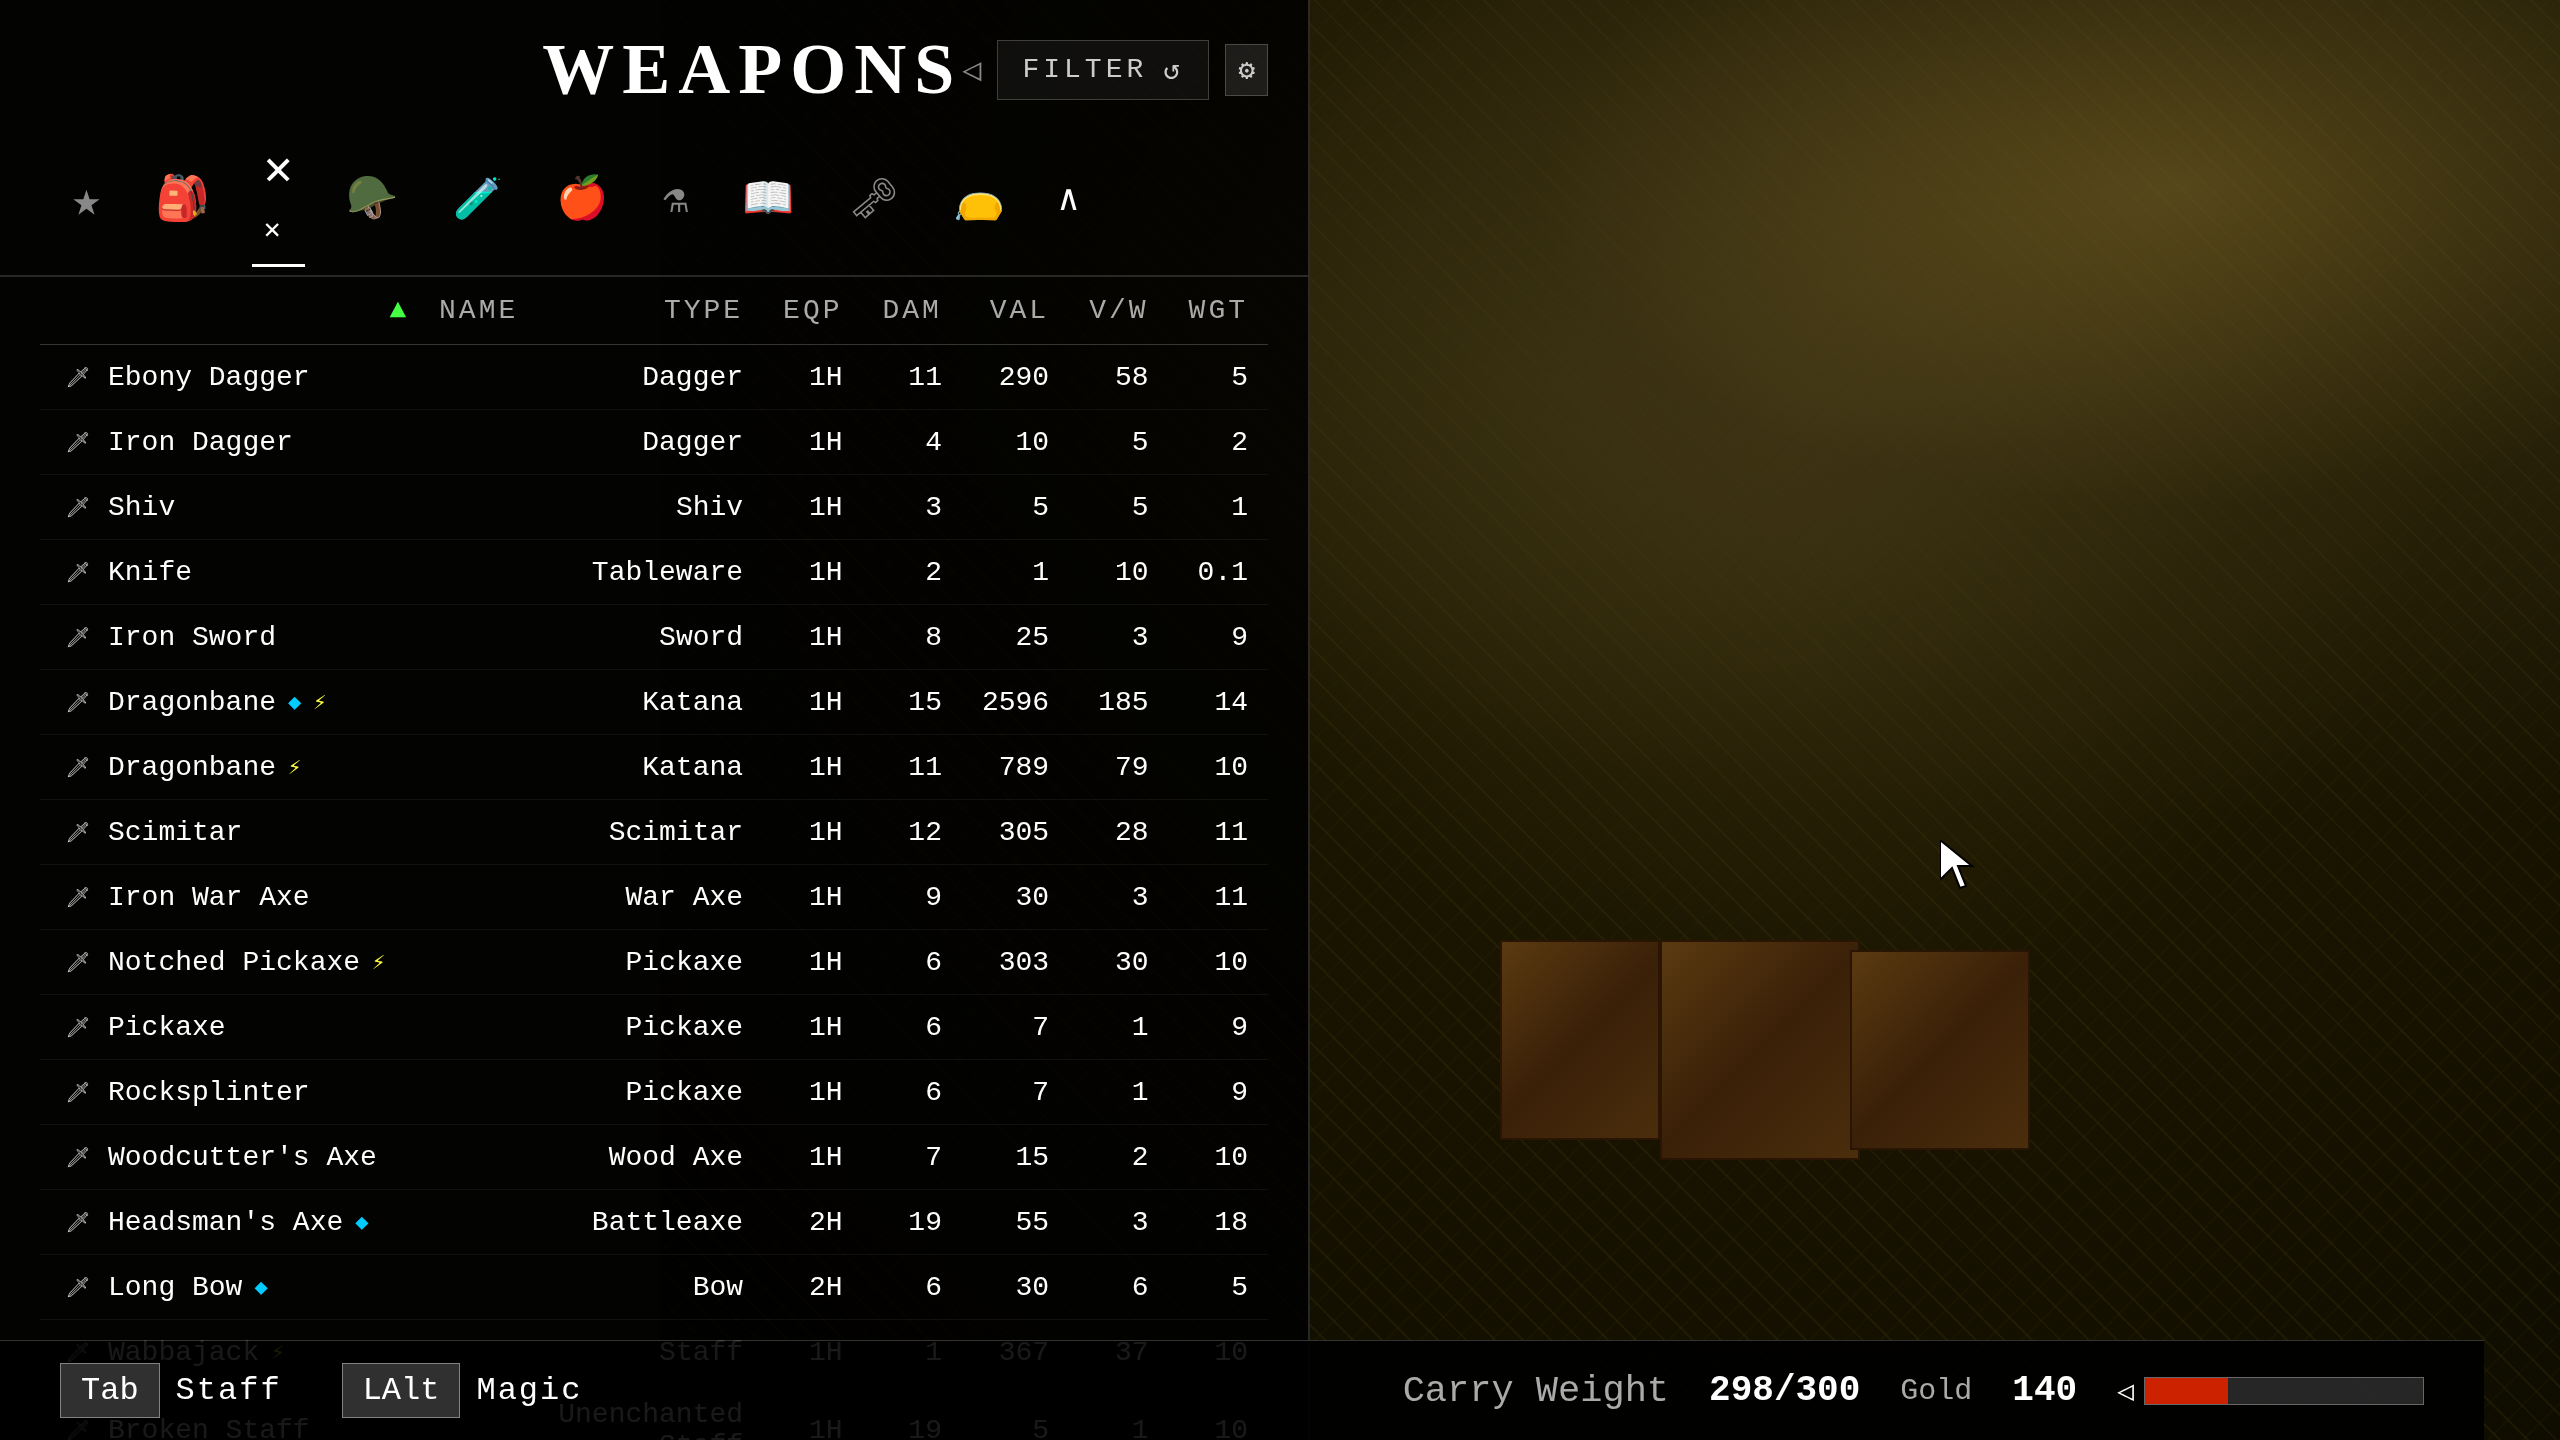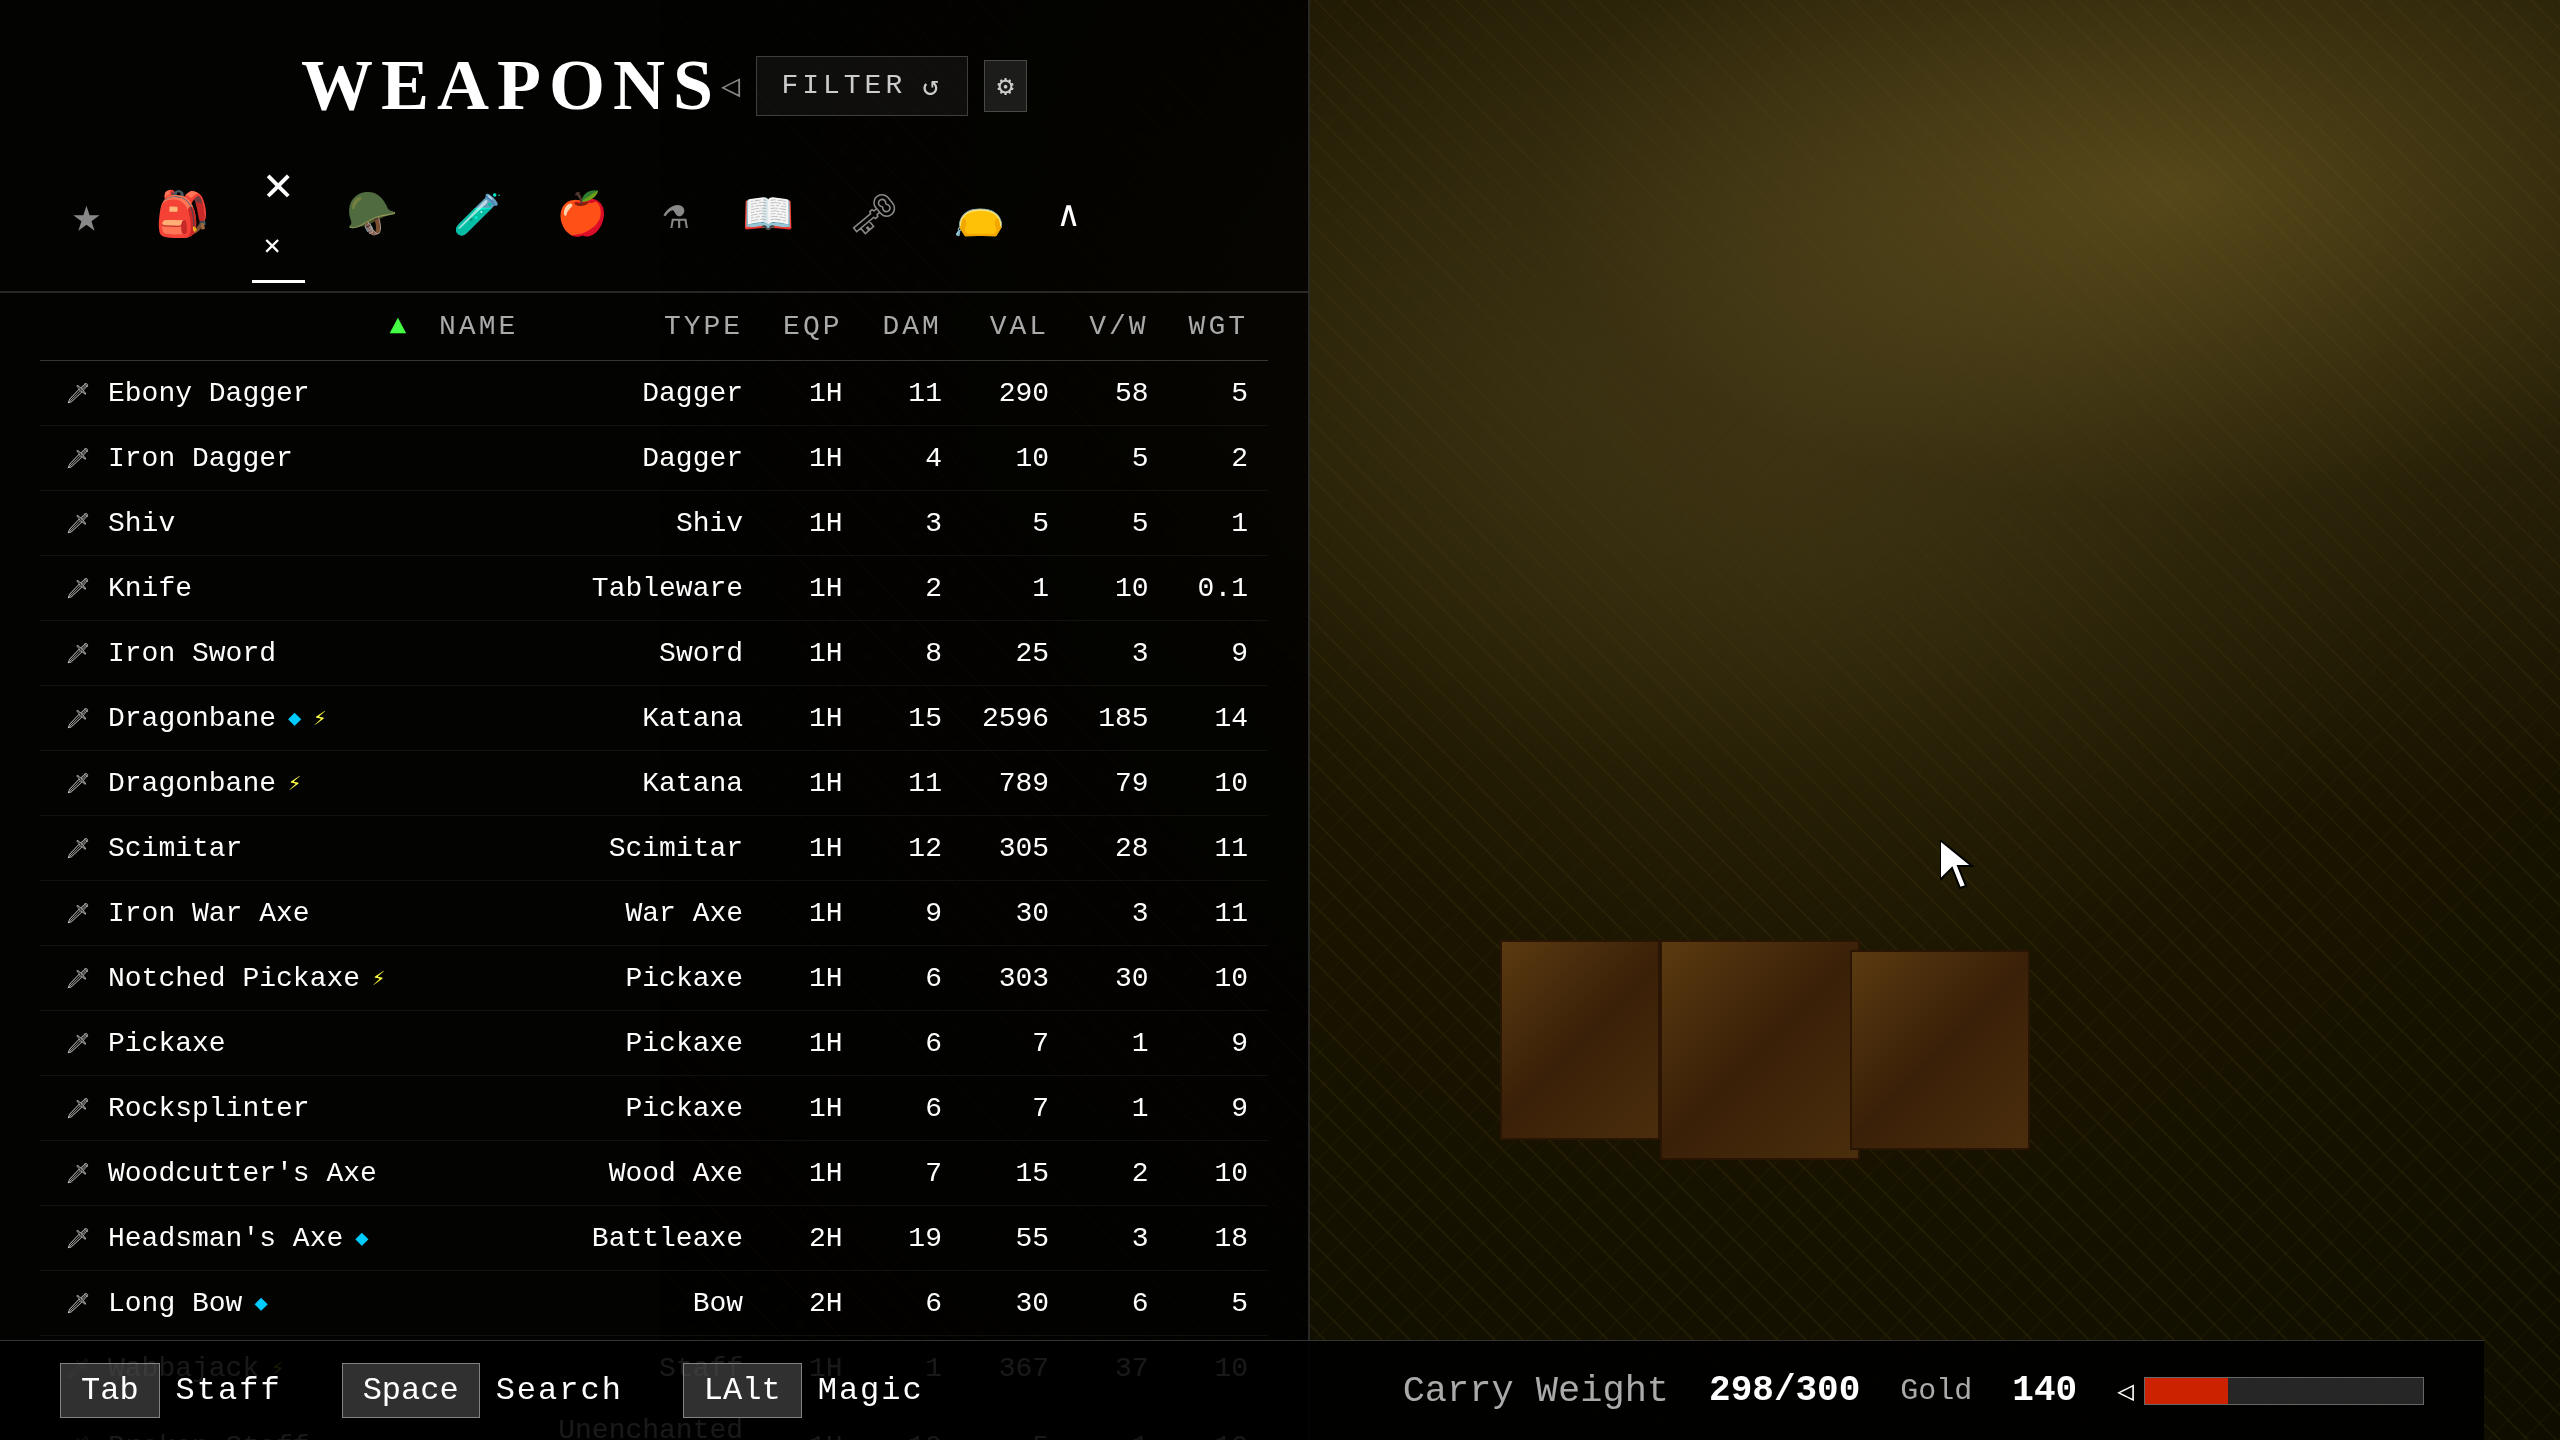--- a/index.html
+++ b/index.html
@@ -69,24 +69,24 @@
       top: 0;
       left: 0;
       width: 1310px;
       height: 1440px;
       background: rgba(0, 0, 0, 0.85);
       border-right: 2px solid rgba(255,255,255,0.15);
     }
 
     
     .panel-header {
-      padding: 44px 40px 10px 60px;
-      display: flex;
-      align-items: center;
-      justify-content: center;
+      padding: 28px 40px 10px 60px;
+      display: flex;
+      align-items: center;
+      justify-content: flex-end;
     }
 
     .panel-title {
       color: #ffffff;
       font-size: 72px;
       font-weight: bold;
       letter-spacing: 8px;
       text-transform: uppercase;
       font-family: 'Palatino Linotype', Palatino, serif;
     }
@@ -623,24 +623,20 @@
     </table>
   </div>
 </div>
 
 <div class="bottom-bar">
   <div class="hotkey-group">
     <div class="hotkey-box">Tab</div>
     <span class="hotkey-label">Staff</span>
   </div>
   <div class="hotkey-group">
-    <div class="hotkey-box">Space</div>
-    <span class="hotkey-label">Search</span>
-  </div>
-  <div class="hotkey-group">
     <div class="hotkey-box">LAlt</div>
     <span class="hotkey-label">Magic</span>
   </div>
 
   <div class="status-right">
     <span class="carry-weight-label">Carry Weight</span>
     <span class="carry-weight-value">298/300</span>
     <span class="gold-label">Gold</span>
     <span class="gold-value">140</span>
     <div class="health-bar-container">

